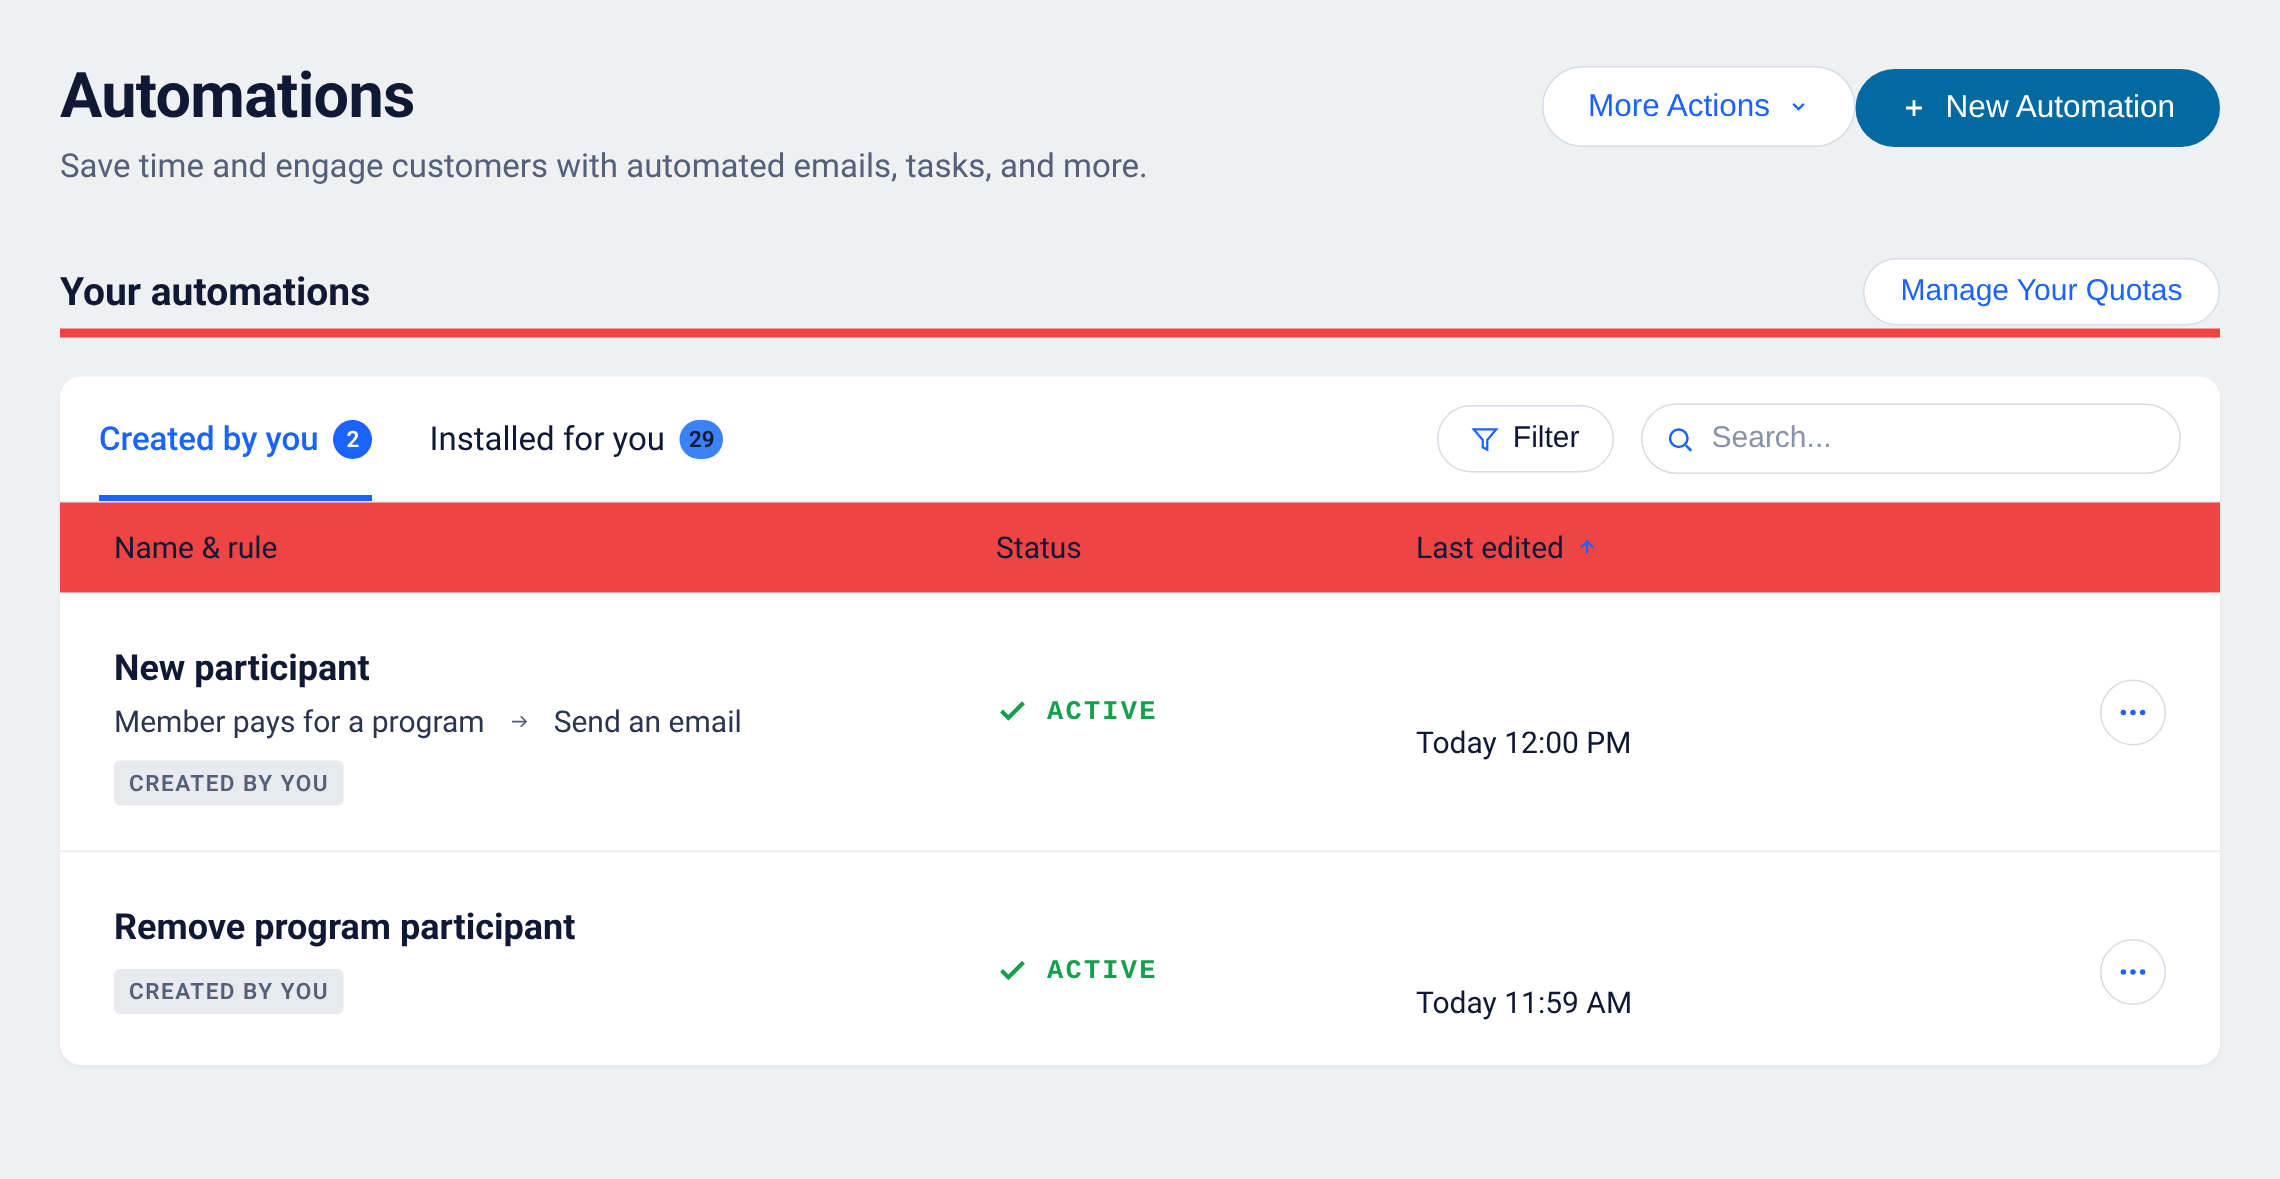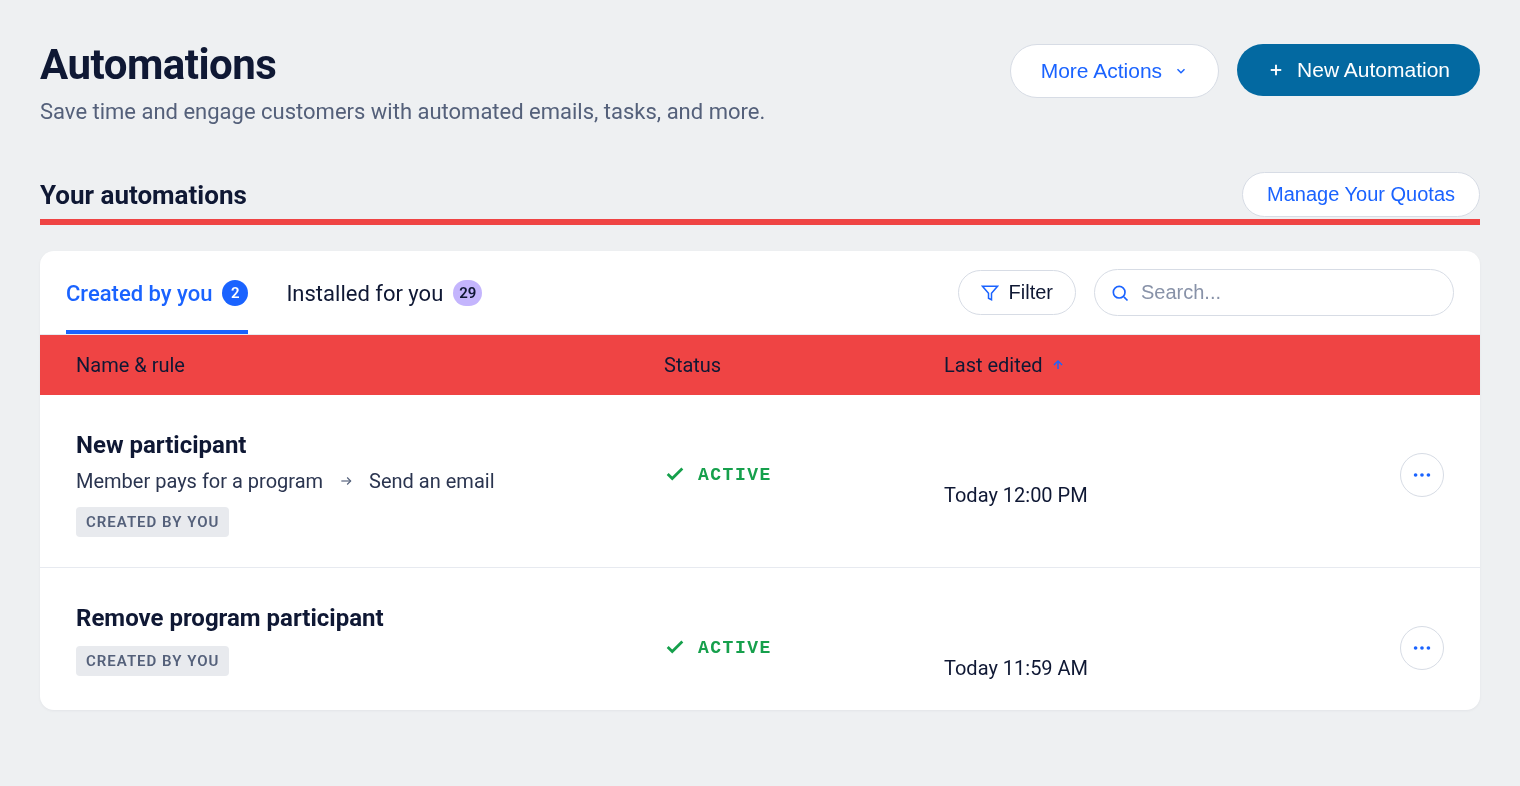--- a/index.html
+++ b/index.html
@@ -25,22 +25,21 @@
     letter-spacing: -0.5px;
     color: #0f1834;
   }
   .page-subtitle {
     font-size: 22px;
     color: #54607a;
     margin-top: 10px;
   }
   .header-actions {
     display: flex;
-    gap: 18px;
-    align-items: flex-start;
+    align-items: flex-end;
     margin-top: 4px;
   }
   .btn {
     display: inline-flex;
     align-items: center;
     gap: 12px;
     border-radius: 999px;
     font-size: 21px;
     font-weight: 500;
     padding: 14px 30px;
@@ -129,21 +128,21 @@
     padding: 0 6px;
     border-radius: 999px;
     font-size: 15px;
     font-weight: 600;
   }
   .tab-badge.primary {
     background: #1a63ff;
     color: #fff;
   }
   .tab-badge.muted {
-    background: #c4b5fd;
+    background: #3b82f6;
     color: #0f1834;
   }
 
   .tabs-right {
     margin-left: auto;
     display: flex;
     align-items: center;
     gap: 18px;
     padding: 18px 0;
   }

